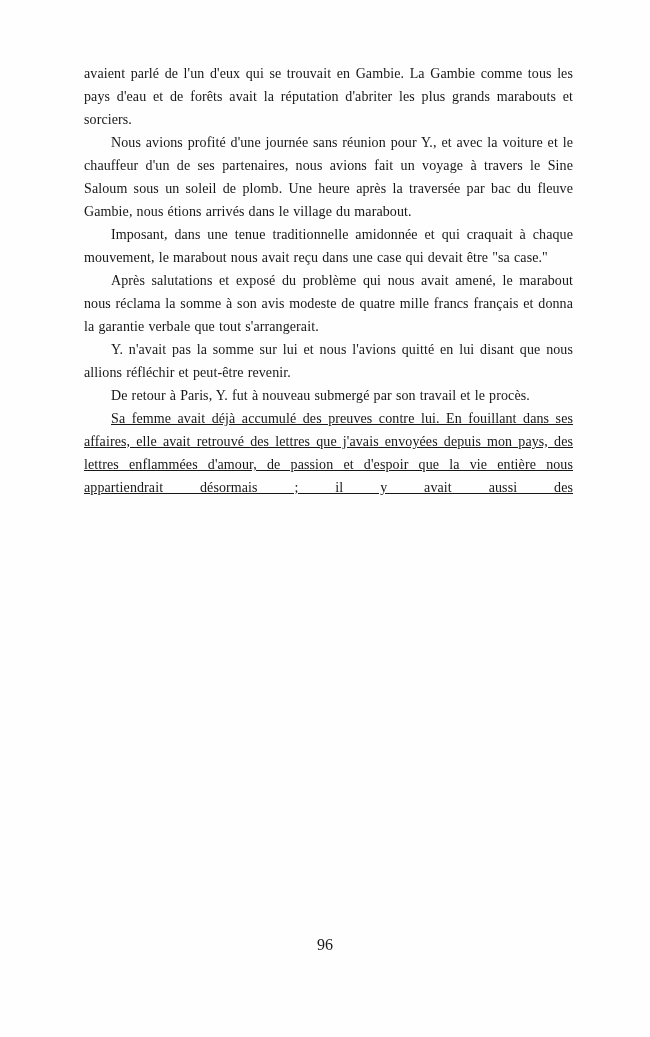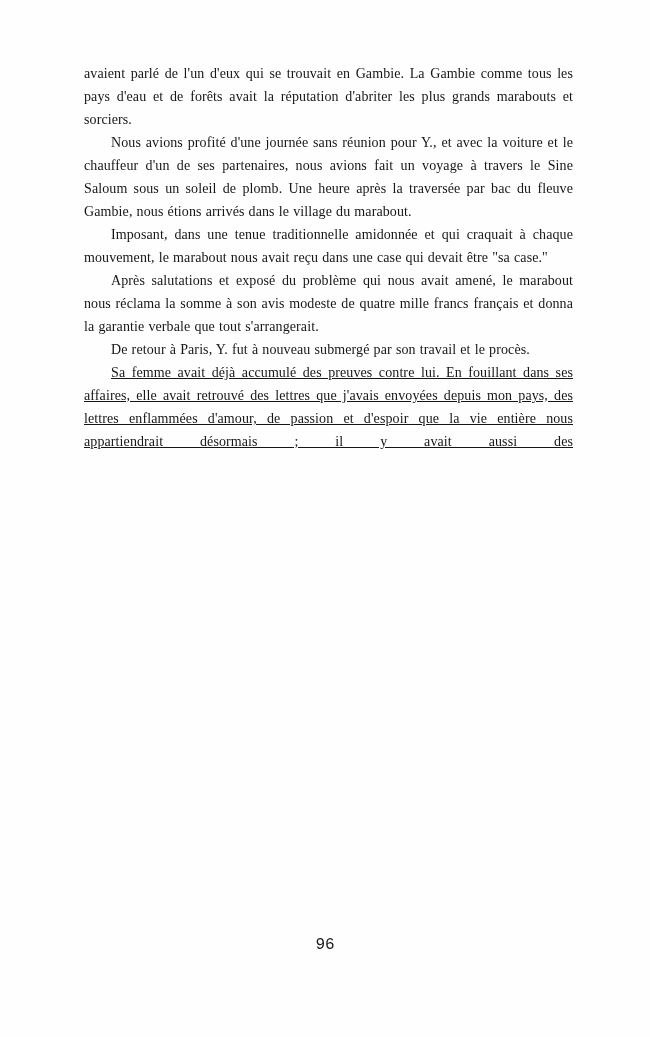--- a/index.html
+++ b/index.html
@@ -42,29 +42,29 @@
     text-decoration: underline;
   }
   .page-number {
     position: absolute;
     left: 0;
     right: 0;
     top: 936px;
     text-align: center;
     font-size: 16px;
     color: #1a1a1a;
-    font-family: Liberation Mono, monospace;
   }
 </style>
 </head>
 <body>
 
 <div class="page">
   <main class="text-block" id="text-block">
       <p class="para">avaient parlé de l'un d'eux qui se trouvait en Gambie. La Gambie comme tous les pays d'eau et de forêts avait la réputation d'abriter les plus grands marabouts et sorciers.</p>
       <p class="para indent">Nous avions profité d'une journée sans réunion pour Y., et avec la voiture et le chauffeur d'un de ses partenaires, nous avions fait un voyage à travers le Sine Saloum sous un soleil de plomb. Une heure après la traversée par bac du fleuve Gambie, nous étions arrivés dans le village du marabout.</p>
       <p class="para indent">Imposant, dans une tenue traditionnelle amidonnée et qui craquait à chaque mouvement, le marabout nous avait reçu dans une case qui devait être "sa case."</p>
       <p class="para indent">Après salutations et exposé du problème qui nous avait amené, le marabout nous réclama la somme à son avis modeste de quatre mille francs français et donna la garantie verbale que tout s'arrangerait.</p>
+      <p class="para indent">Y. n'avait pas la somme sur lui et nous l'avions quitté en lui disant que nous allions réfléchir et peut-être revenir.</p>
       <p class="para indent">De retour à Paris, Y. fut à nouveau submergé par son travail et le procès.</p>
       <p class="para indent justify-last">Sa femme avait déjà accumulé des preuves contre lui. En fouillant dans ses affaires, elle avait retrouvé des lettres que j'avais envoyées depuis mon pays, des lettres enflammées d'amour, de passion et d'espoir que la vie entière nous appartiendrait désormais ; il y avait aussi des</p>
     </main>
   <footer class="page-number">96</footer>
 </div>
 
 </body></html>

